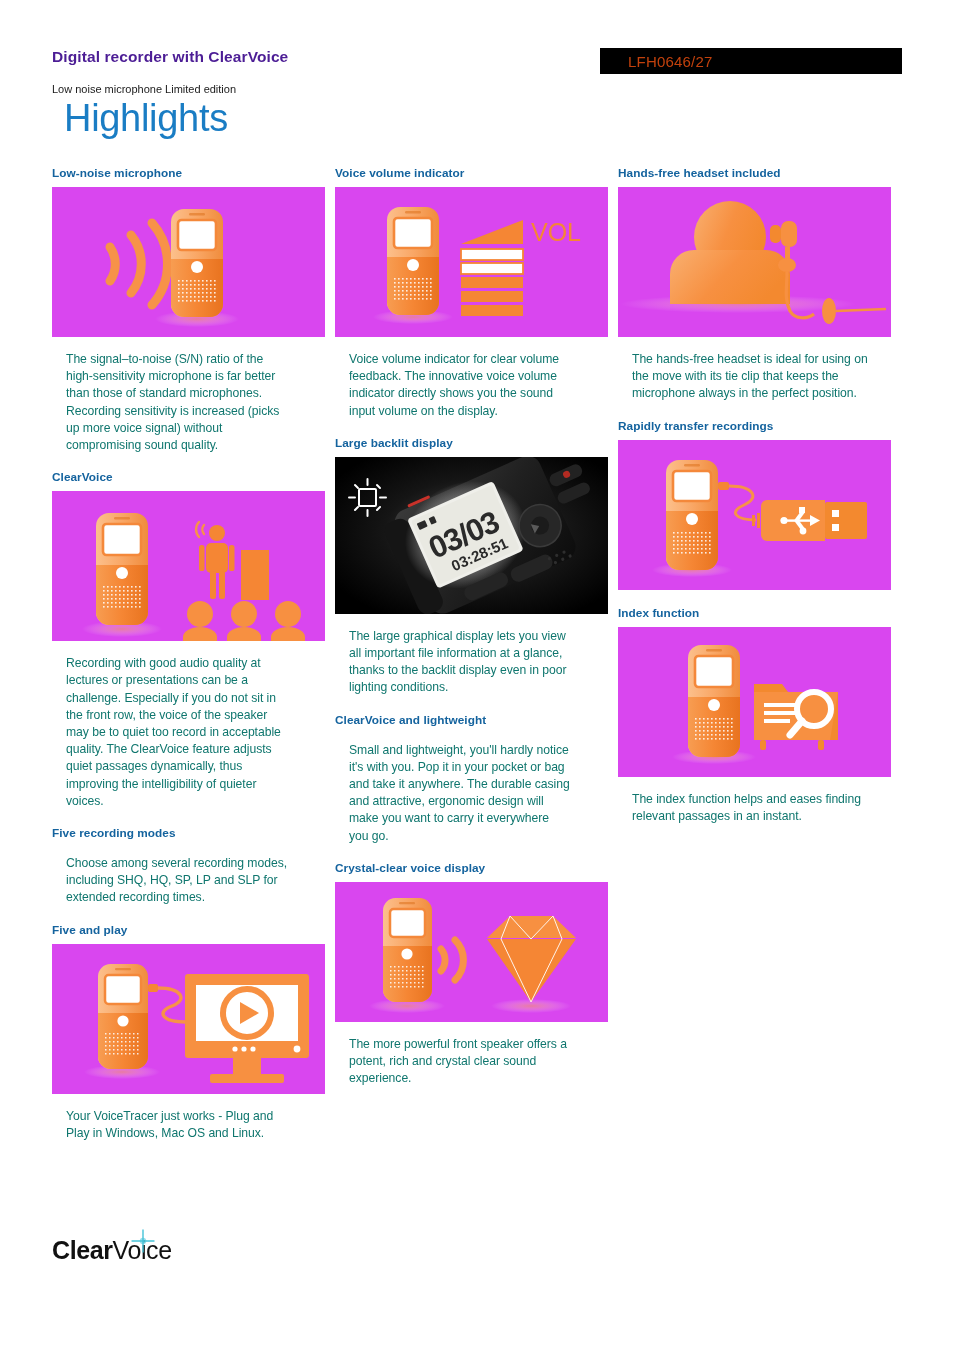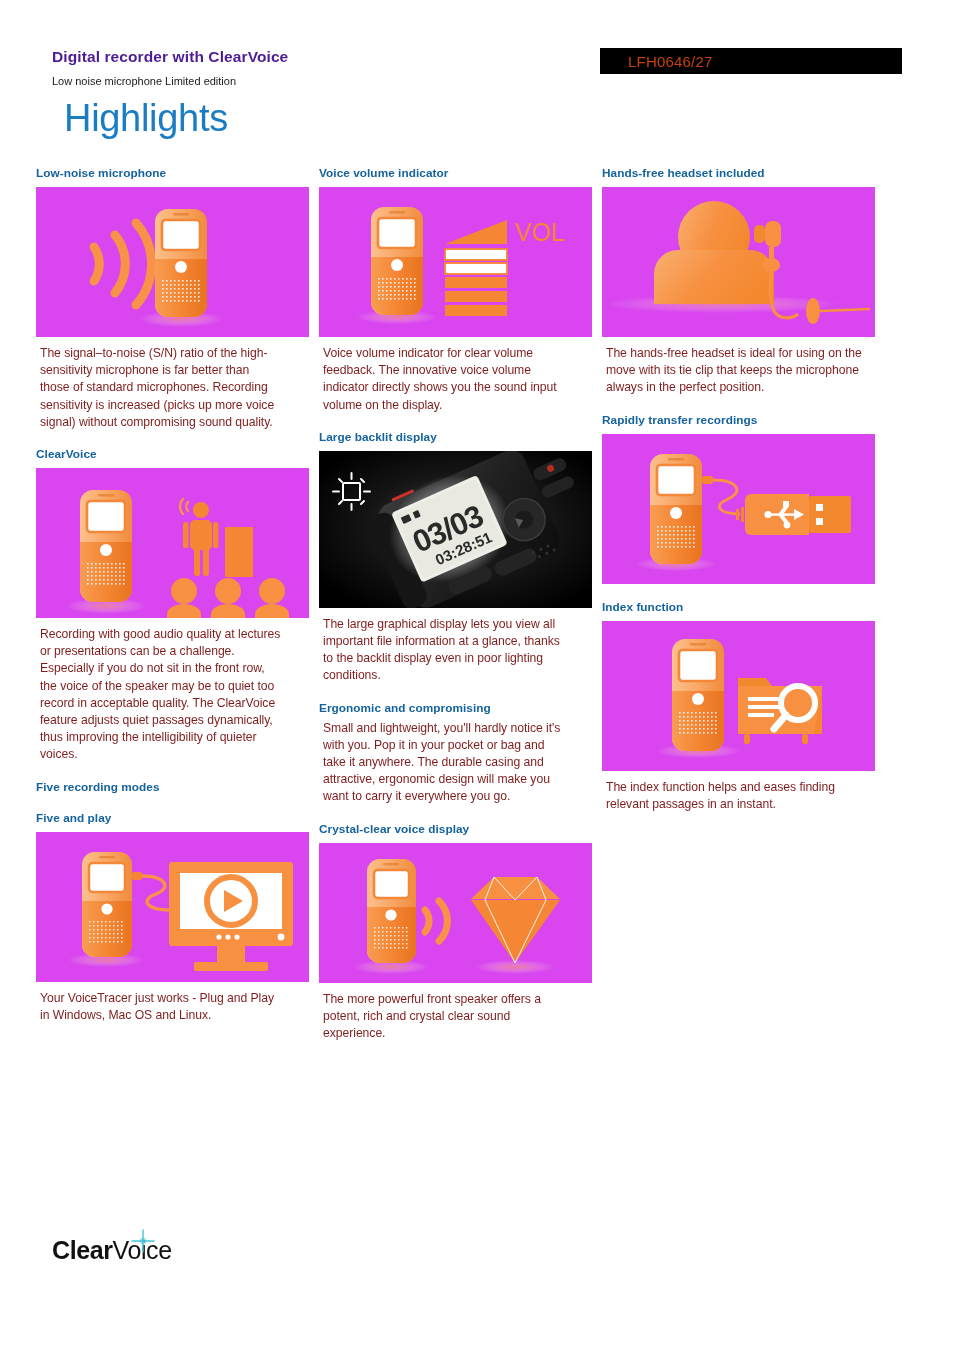--- a/index.html
+++ b/index.html
@@ -18,53 +18,53 @@
 
   
   .header {
     position: absolute; left: 52px; top: 48px; width: 850px; height: 40px;
   }
   .hdr-title {
     font-size: 15.5px; color: #4c1d95; letter-spacing: 0.1px;
     line-height: 18px; font-weight: 700;
   }
   .hdr-sub {
-    font-size: 11px; color: #1a1a1a; line-height: 14px; margin-top: 8px;
+    font-size: 11px; color: #1a1a1a; line-height: 14px; margin-top: 16px;
   }
   .code-box {
     position: absolute; right: 0; top: 0;
     background: #000000; color: #c2410c;
     width: 302px; height: 26px;
     display: flex; align-items: center;
     padding-left: 28px;
     font-size: 15px; letter-spacing: 0.2px;
   }
   .page-title {
     position: absolute; left: 64px; top: 95px;
     font-size: 38px; font-weight: 400; color: #1a7dc4;
     letter-spacing: -0.3px; line-height: 46px;
   }
 
   
   .cols {
-    position: absolute; left: 36px; top: 166px;
+    position: absolute; left: 52px; top: 166px;
     width: 850px;
     display: flex; gap: 0;
   }
   .col { width: 283px; padding-right: 33px; }
   .col:last-child { padding-right: 0; }
 
   h3.sec-title {
     font-size: 11.8px; font-weight: bold; color: #14639e;
     margin: 0 0 3px 0; line-height: 15px; letter-spacing: 0.05px;
   }
   .sec { margin-bottom: 16px; }
   p.sec-body {
-    font-size: 12.2px; line-height: 17.2px; margin: 4px;
-    color: #7f1d1d; letter-spacing: -0.05px;
+    font-size: 12.2px; line-height: 17.2px; margin: 14px;
+    color: #0f766e; letter-spacing: -0.05px;
   }
   .art {
     width: 273px; height: 150px; margin: 6px 0 8px 0;
     position: relative; overflow: hidden;
     background: #d946ef;
   }
   .art.photo { background: #000; }
   .art svg { display: block; }
 
   
@@ -294,20 +294,21 @@
               <circle cx="236" cy="123" r="13"></circle>
               <path d="M219 162 v-16 a17 10 0 0 1 34 0 v16 z"></path>
             </g>
           </svg>
         </div>
         <p class="sec-body">Recording with good audio quality at lectures or presentations can be a challenge. Especially if you do not sit in the front row, the voice of the speaker may be to quiet too record in acceptable quality. The ClearVoice feature adjusts quiet passages dynamically, thus improving the intelligibility of quieter voices.</p>
       </div>
 
       <div class="sec">
         <h3 class="sec-title">Five recording modes</h3>
+        <p class="sec-body">Choose among several recording modes, including SHQ, HQ, SP, LP and SLP for extended recording times.</p>
       </div>
 
       <div class="sec">
         <h3 class="sec-title">Five and play</h3>
         <div class="art">
           <svg width="273" height="150" viewBox="0 0 273 150">
             <ellipse cx="70" cy="128" rx="38" ry="7" fill="url(#shadowG)"></ellipse>
 
             <rect x="46" y="20" width="50" height="105" rx="12.5" fill="url(#bodyTop)"></rect>
             <path d="M46 69 h50 v43.5 a12.5 12.5 0 0 1 -12.5 12.5 h-25 a12.5 12.5 0 0 1 -12.5 -12.5 z" fill="url(#bodyBot)"></path>
@@ -550,21 +551,21 @@
                   <circle cx="212" cy="132" r="1.6"></circle>
                   <circle cx="220" cy="132" r="1.6"></circle>
               </g>
             </g>
           </svg>
         </div>
         <p class="sec-body">The large graphical display lets you view all important file information at a glance, thanks to the backlit display even in poor lighting conditions.</p>
       </div>
 
       <div class="sec">
-        <h3 class="sec-title">Ergonomic and compromising</h3>
+        <h3 class="sec-title">ClearVoice and lightweight</h3>
         <p class="sec-body">Small and lightweight, you'll hardly notice it's with you. Pop it in your pocket or bag and take it anywhere. The durable casing and attractive, ergonomic design will make you want to carry it everywhere you go.</p>
       </div>
 
       <div class="sec">
         <h3 class="sec-title">Crystal-clear voice display</h3>
         <div class="art" style="height:140px;">
           <svg width="273" height="140" viewBox="0 0 273 140">
             <ellipse cx="72" cy="124" rx="38" ry="7" fill="url(#shadowG)"></ellipse>
             <ellipse cx="196" cy="124" rx="40" ry="7" fill="url(#shadowG)"></ellipse>
             <rect x="48" y="16" width="49" height="104" rx="12.5" fill="url(#bodyTop)"></rect>

